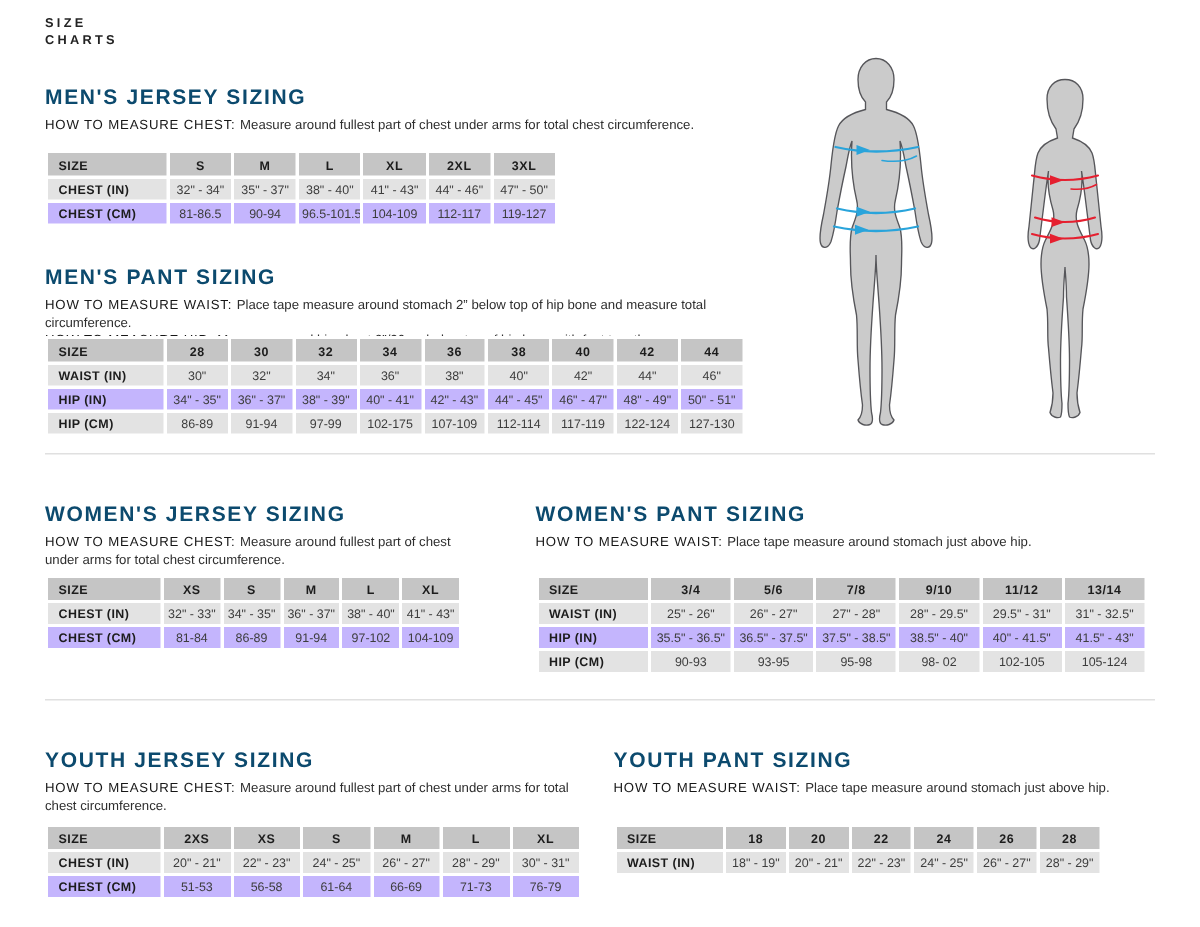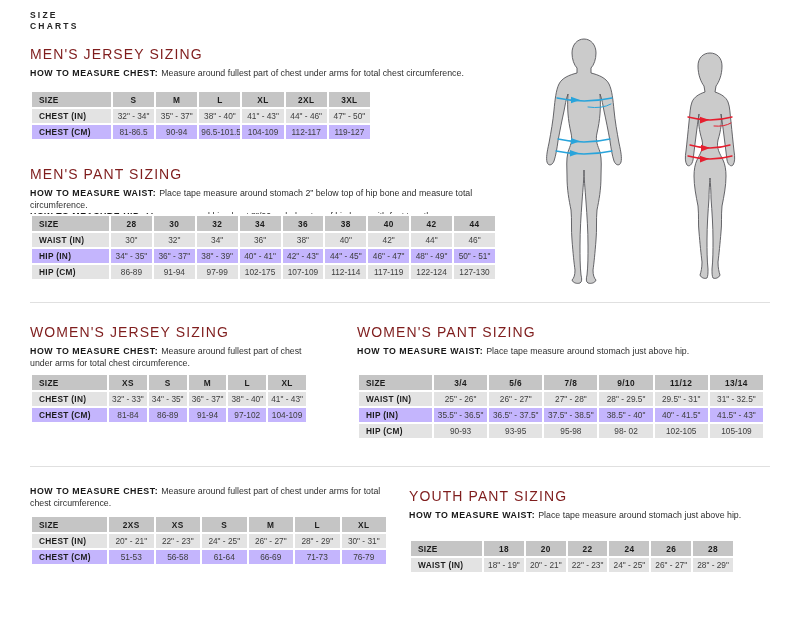--- a/index.html
+++ b/index.html
@@ -5,27 +5,27 @@
   html,body{margin:0;padding:0;background:#fff;}
   #canvas{
     position:relative;width:800px;height:618px;background:#ffffff;
     font-family:"Liberation Sans", sans-serif;color:#3c3c3c;overflow:hidden;
   }
   .abs{position:absolute;}
   
   .kicker{font-size:8.5px;font-weight:bold;letter-spacing:2.2px;color:#232323;line-height:11px;}
   
   .section-title{
-    font-size:14px;font-weight:normal;letter-spacing:1.1px;color:#7f1d1d;
-    line-height:16px;margin:2px 0 6px 0;white-space:nowrap;
+    font-size:14px;font-weight:bold;letter-spacing:1.1px;color:#0c4a6e;
+    line-height:16px;margin:12px 0 6px 0;white-space:nowrap;
   }
   
   .measures{overflow:hidden;}
   .measure-line{font-size:8.8px;line-height:11.5px;color:#2e2e2e;}
-  .measure-line b{font-weight:bold;letter-spacing:.55px;color:#161616;text-align:right;}
+  .measure-line b{font-weight:normal;letter-spacing:.55px;color:#161616;text-align:right;}
   .m-h1{height:22px;}
   .m-h2{height:26px;}
   .m-h3{height:27px;}
   .m-h4{height:29px;}
   
   table.sz{
     border-collapse:collapse;table-layout:fixed;
     font-size:8.3px;color:#3d3d3d;
   }
   table.sz th, table.sz td{
@@ -291,29 +291,30 @@
             <td>40" - 41.5"</td>
             <td>41.5" - 43"</td>
           </tr>
           <tr class="odd">
             <td class="lbl">HIP (CM)</td>
             <td>90-93</td>
             <td>93-95</td>
             <td>95-98</td>
             <td>98- 02</td>
             <td>102-105</td>
-            <td>105-109</td>
+            <td>105-124</td>
           </tr>
         </tbody>
       </table>
   </div>
 
   <div class="abs divider" style="left:30px;top:466px;width:740px;"></div>
 
   <div class="abs" style="left:30px;top:486px;width:365px;">
+    <h2 class="section-title">YOUTH JERSEY SIZING</h2>
     <div class="measures m-h4">
         <div class="measure-line"><b>HOW TO MEASURE CHEST: </b>Measure around fullest part of chest under arms for total chest circumference.</div>
       </div>
     <table class="sz" style="width:358px;--lblw:66px;">
         <thead>
           <tr>
             <th class="lbl">SIZE</th>
             <th>2XS</th>
             <th>XS</th>
             <th>S</th>

